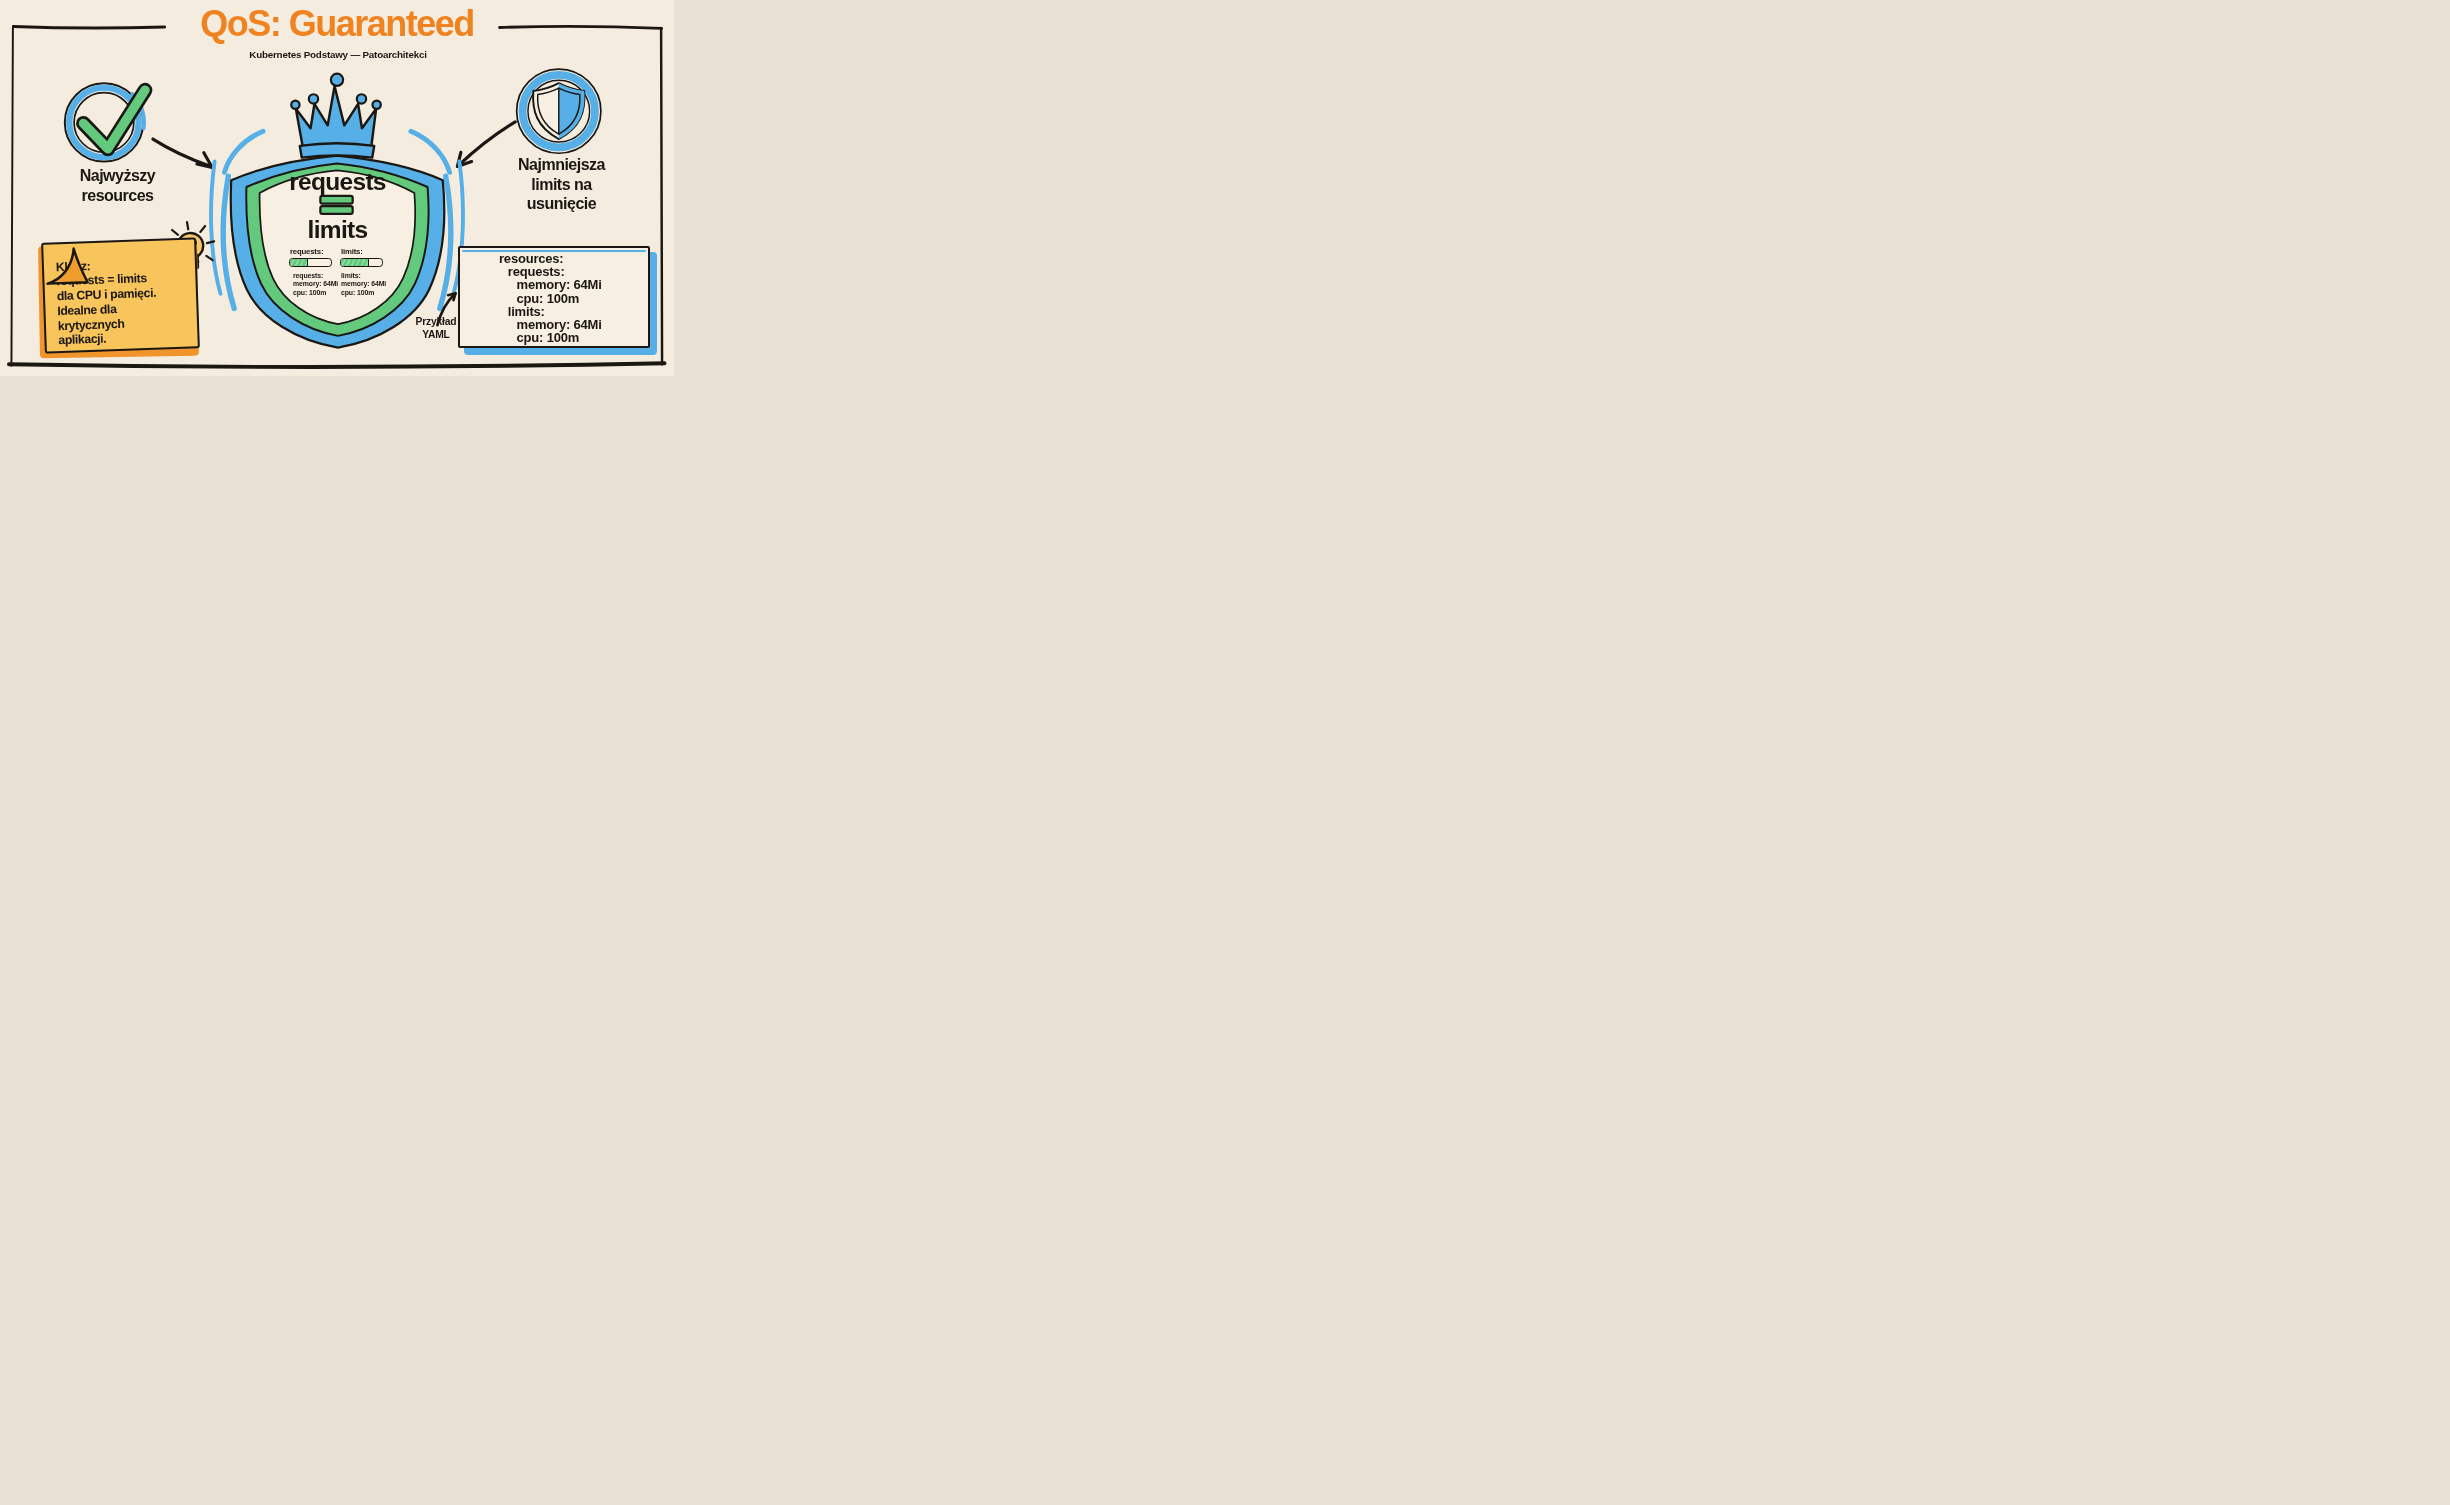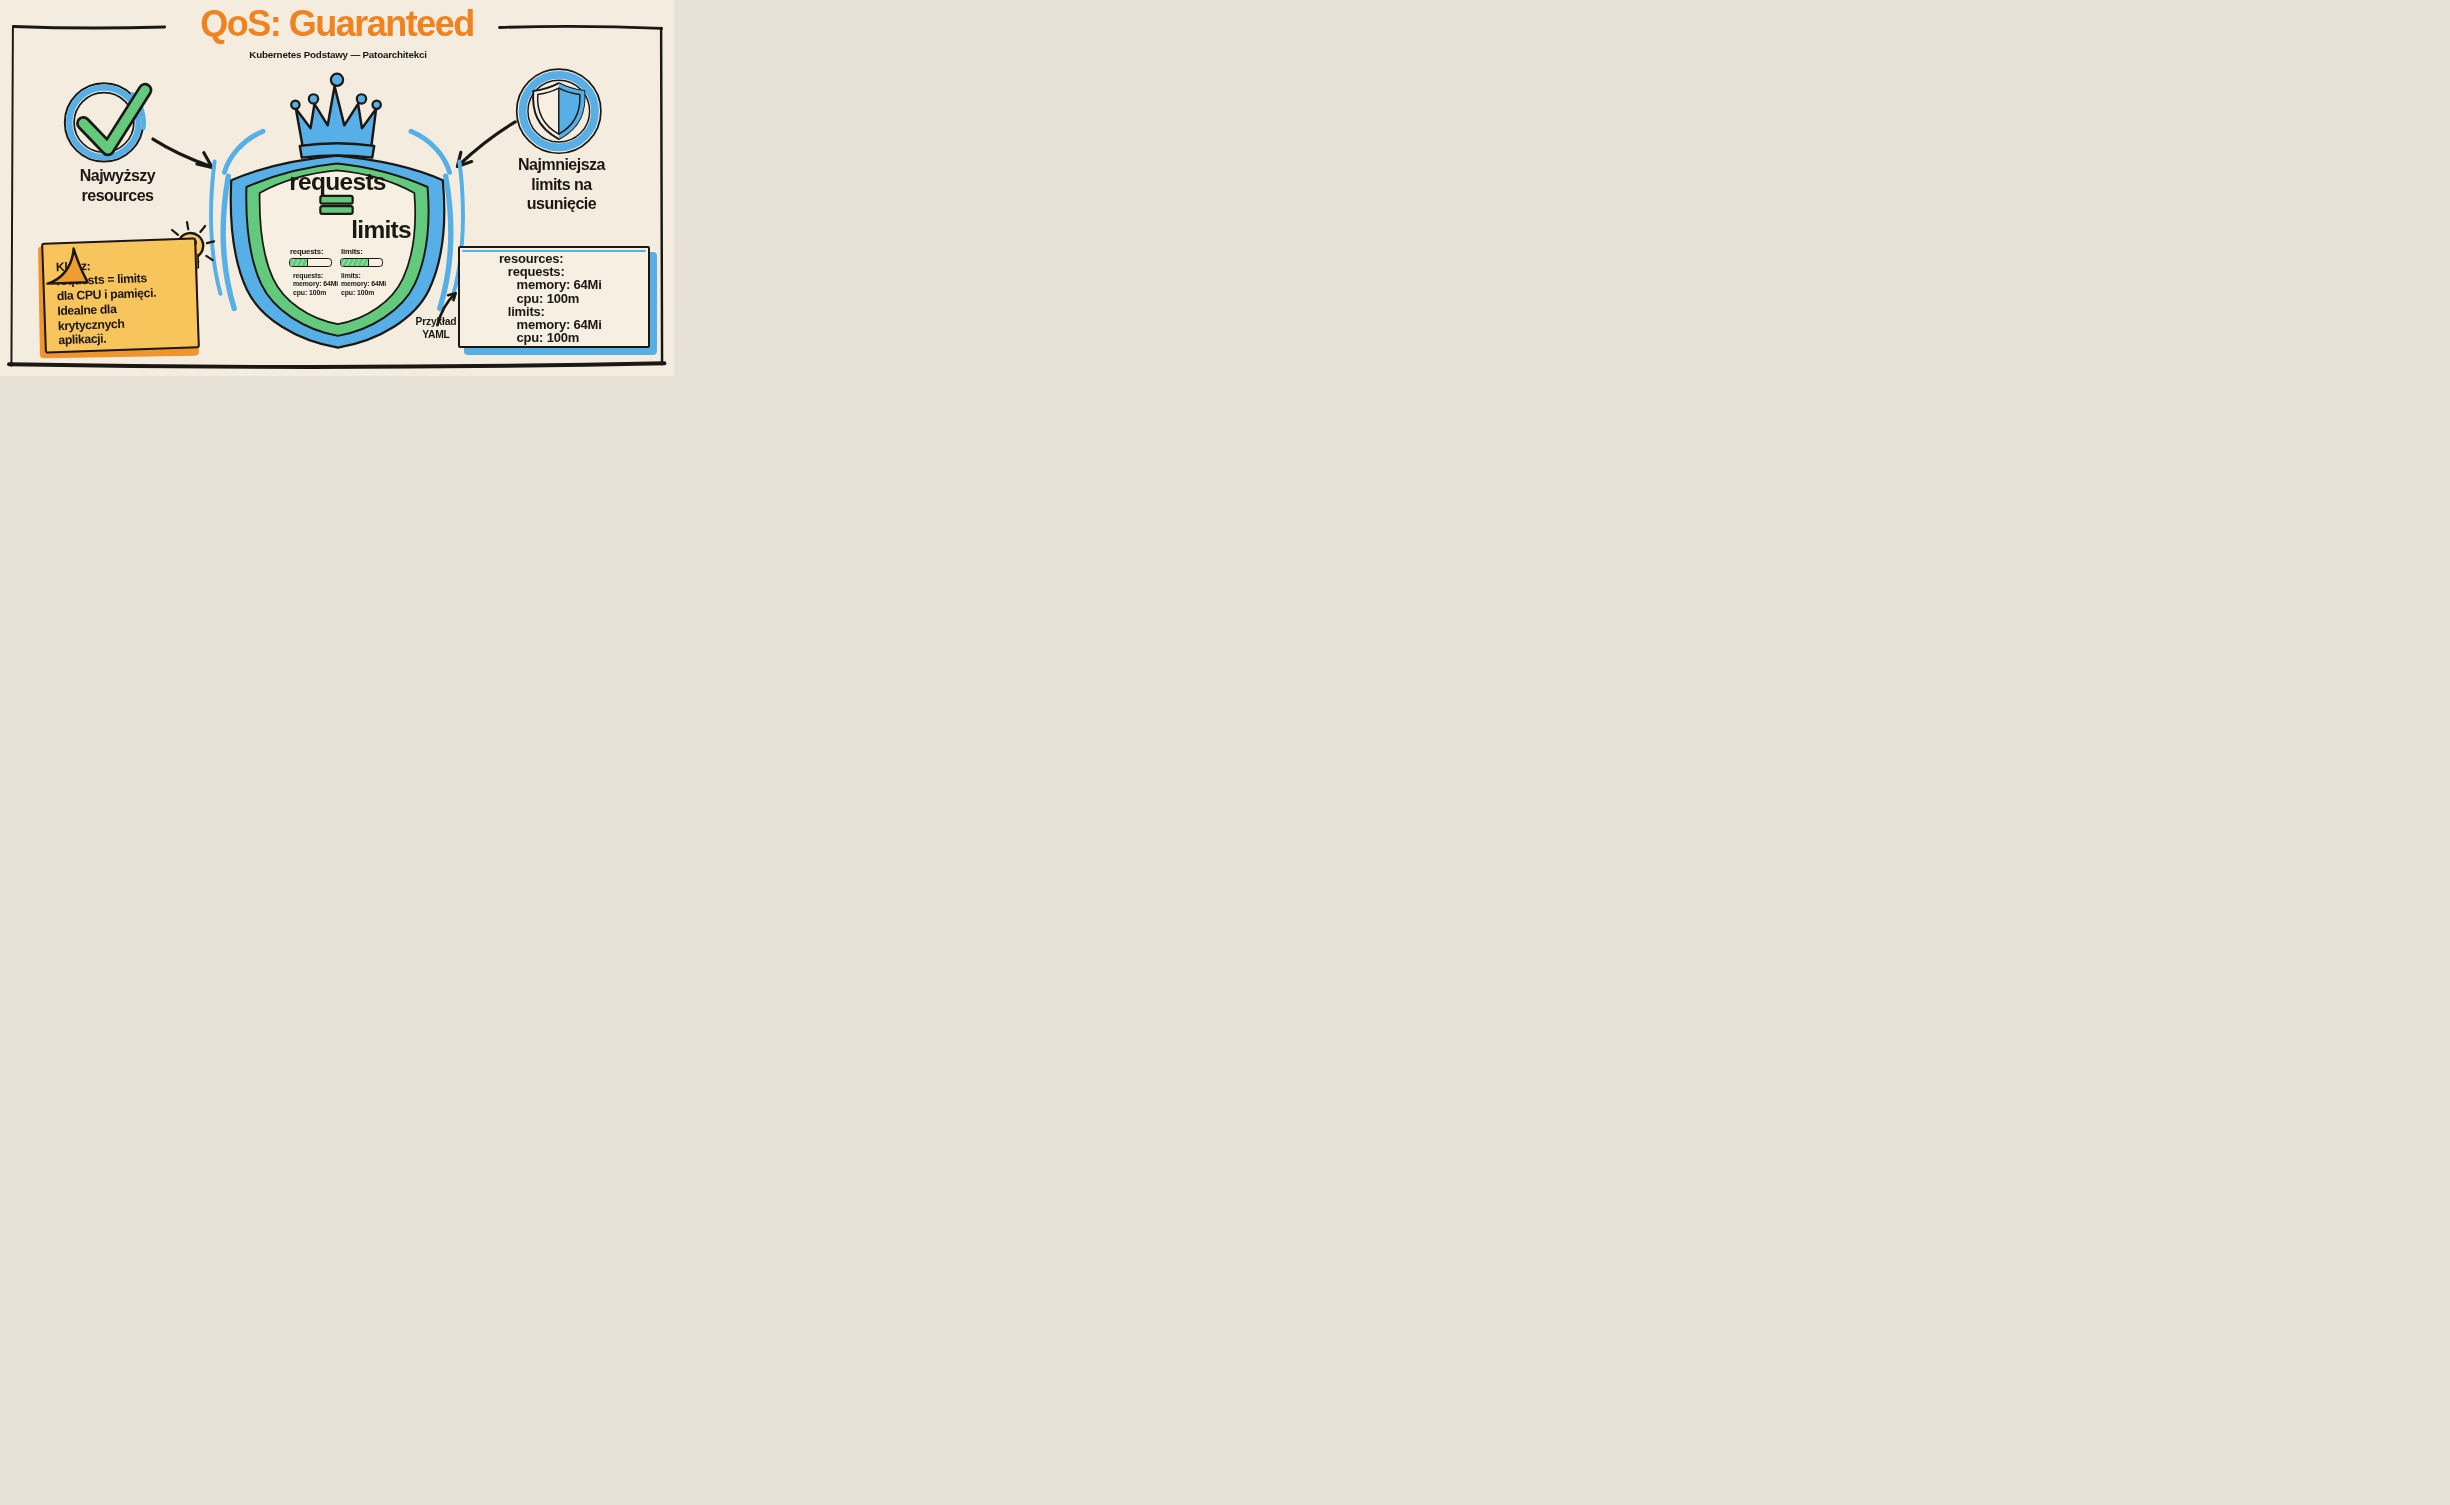--- a/index.html
+++ b/index.html
@@ -8,21 +8,21 @@
     background:var(--bg);
     font-family:"Liberation Sans",sans-serif;
   }
   .t{position:absolute;font-weight:700;color:var(--ink);font-family:"Liberation Sans",sans-serif;}
   #title{left:0;right:0;top:2.9px;text-align:center;font-size:36px;letter-spacing:-1.5px;color:var(--orange);}
   #subtitle{left:2px;right:0;top:49px;text-align:center;font-size:9.8px;letter-spacing:-0.2px;}
   .big-label{text-align:center;font-size:16px;line-height:19.6px;letter-spacing:-0.5px;}
   #left-label{left:39px;width:157px;top:166px;}
   #right-label{left:483px;width:157px;top:155px;}
   #shield-word-top{left:264px;width:147px;top:168px;text-align:center;font-size:24.5px;letter-spacing:-0.7px;}
-  #shield-word-bottom{left:264px;width:147px;top:216px;text-align:right;font-size:24.5px;letter-spacing:-0.7px;}
+  #shield-word-bottom{left:264px;width:147px;top:216px;text-align:center;font-size:24.5px;letter-spacing:-0.7px;}
   .bar-label{font-size:7.8px;letter-spacing:-0.2px;}
   .bar{position:absolute;height:7.4px;border:1.5px solid var(--ink);border-radius:3.4px;background:var(--cream_inner);overflow:hidden;}
   .bar-fill{height:100%;border-right:1.5px solid var(--ink);
     background:repeating-linear-gradient(115deg,var(--green) 0 2.9px,var(--green_light) 2.9px 4.4px);}
   .mini-col{position:absolute;font-size:6.9px;line-height:8.3px;font-weight:700;color:var(--ink);letter-spacing:-0.1px;}
   .mini-col div{white-space:nowrap;}
   
   #note-under{position:absolute;left:39px;top:245px;width:159px;height:112px;background:var(--note_orange);
     border-radius:3.9px;transform:rotate(-1deg);}
   #note{position:absolute;left:43px;top:240px;width:151px;height:107px;background:var(--note_yellow);

